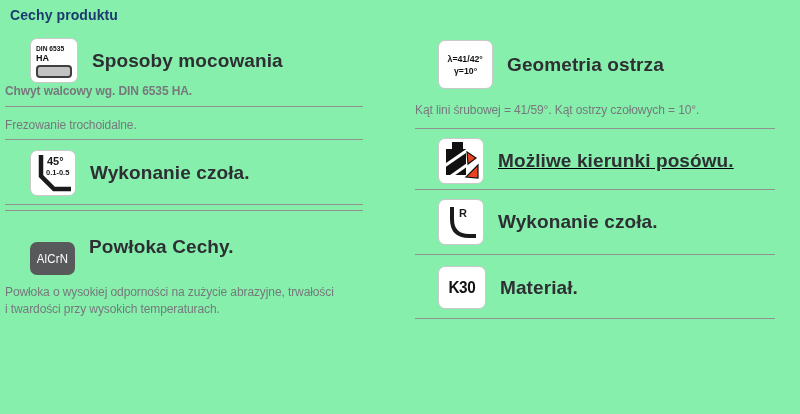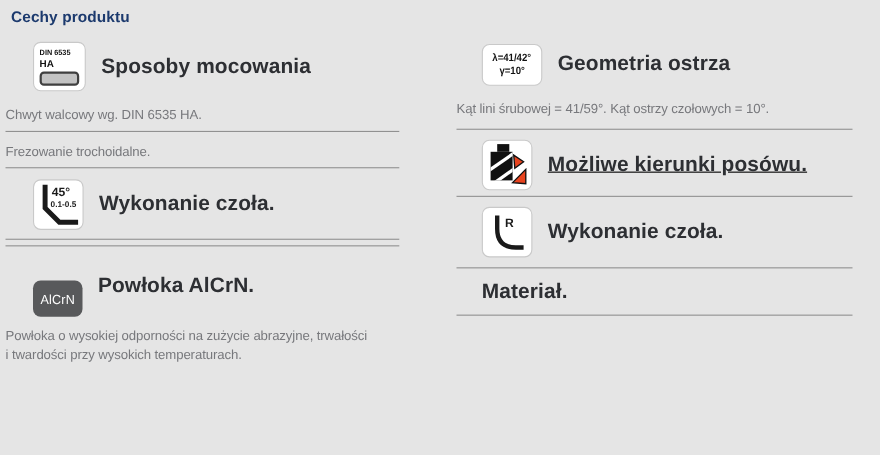--- a/index.html
+++ b/index.html
@@ -1,19 +1,19 @@
 <!DOCTYPE html>
 <html><head>
 <meta charset="utf-8">
 <style>
   * { margin:0; padding:0; box-sizing:border-box; }
   html,body { background:#ffffff; }
   body { font-family:"Liberation Sans", sans-serif; }
   #screen {
-    position:relative; width:800px; height:414px; background:#e5e5e5; overflow:hidden;
+    position:relative; width:800px; height:414px; background:#86efac; overflow:hidden;
   }
   .col { position:absolute; top:0; }
   #left-col  { left:5px;  width:358px; }
   #right-col { left:415px; width:360px; }
 
   .page-title {
     font-size:14px; font-weight:bold; color:#1c3a6e;
     margin:7px 0 0 5px; letter-spacing:0.1px;
   }
 
@@ -37,31 +37,31 @@
 
   .ib-typt { width:41px; height:42px; }
   .ib-typt .t1 { font-size:13px; line-height:14px; transform:scaleX(0.9); }
   .ib-typt .t2 { font-size:13px; line-height:14px; transform:scaleX(0.9); }
 
   .ib-svg46 { width:46px; height:46px; }
   .ib-alcrn { width:45px; height:33px; background:#58595b; border:none;margin-top:24px; }
   .ib-alcrn .alcrn-t { color:#fff; font-size:12px; font-weight:500; letter-spacing:0.2px; transform:scaleX(0.95); }
 
   
-  .ib-geom { width:55px; height:38px; }
+  .ib-geom { width:55px; height:49px; }
   .ib-geom .g1, .ib-geom .g2 { font-size:9.5px; font-weight:bold; line-height:12px; transform:scaleX(0.92); white-space:nowrap; }
 
   .ib-k30 { width:48px; height:43px; }
   .ib-k30 .k30-t { font-size:17px; font-weight:800; letter-spacing:-0.5px; transform:scaleX(0.9); }
 
   svg text { font-family:"Liberation Sans", sans-serif; }
 
   
   #l-item0 { margin:15px 0 0 5px; }
-  #l-desc0 { margin-top:13px; }
+  #l-desc0 { margin-top:0;font-weight:bold; }
   #l-div0  { margin-top:7px; }
   #l-item1 { margin:11px 0 0 5px; }
   #l-desc1 { margin-top:10px; }
   #l-div1  { margin-top:6px; }
   #l-item2 { margin:10px 0 0 5px; }
   #l-div2  { margin-top:8px; }
   #l-item3 { margin:8px 0 0 5px; }
   #l-div3  { margin-top:5px; }
   #l-item4 { margin:7px 0 0 5px; }
   #l-desc4 { margin-top:9px; width:330px; }
@@ -111,21 +111,21 @@
       <div class="feature-label">Wykonanie czoła.</div>
     </div>
     <div class="divider" id="l-div2"></div>
 
     <div class="divider" id="l-div3"></div>
 
     <div class="item-row" id="l-item4">
       <div class="icon-box ib-alcrn">
         <span class="alcrn-t">AlCrN</span>
       </div>
-      <div class="feature-label">Powłoka AlCrN.</div>
+      <div class="feature-label">Powłoka Cechy.</div>
     </div>
     <div class="feature-desc" id="l-desc4">Powłoka o wysokiej odporności na zużycie abrazyjne, trwałości i twardości przy wysokich temperaturach.</div>
 
   </div>
 
   <div class="col" id="right-col">
 
     <div class="item-row" id="r-item0">
       <div class="icon-box ib-geom">
         <span class="g1">λ=41/42°</span>
@@ -163,18 +163,21 @@
         <svg width="44" height="44" viewBox="0 0 44 44">
           <path d="M13,7 L13,19 Q13,36 30,36 L37,36" fill="none" stroke="#1a1a1a" stroke-width="4"></path>
           <text x="20" y="17" font-size="11" font-weight="bold" fill="#1a1a1a">R</text>
         </svg>
       </div>
       <div class="feature-label">Wykonanie czoła.</div>
     </div>
     <div class="divider" id="r-div2"></div>
 
     <div class="item-row" id="r-item3">
+      <div class="icon-box ib-k30">
+        <span class="k30-t">K30</span>
+      </div>
       <div class="feature-label">Materiał.</div>
     </div>
     <div class="divider" id="r-div3"></div>
 
   </div>
 </div>
 
 </body></html>

